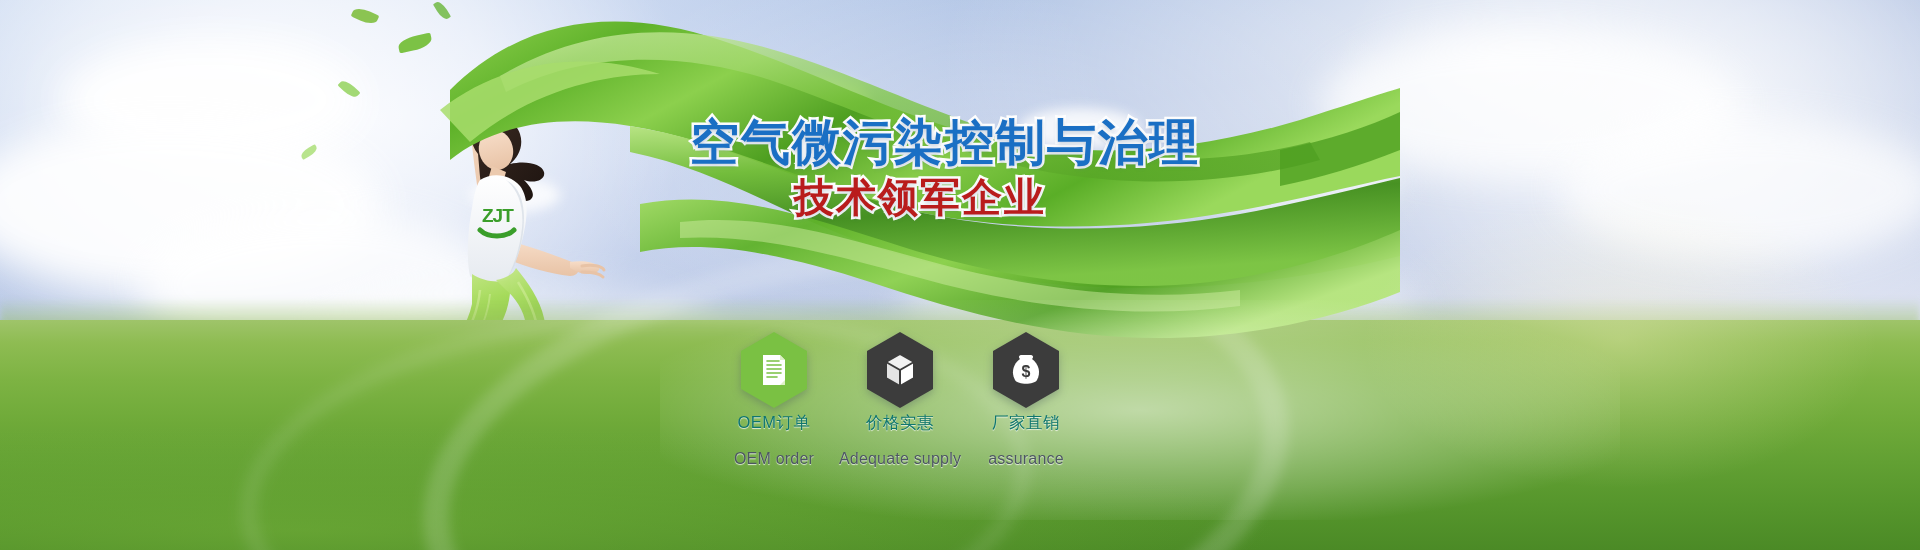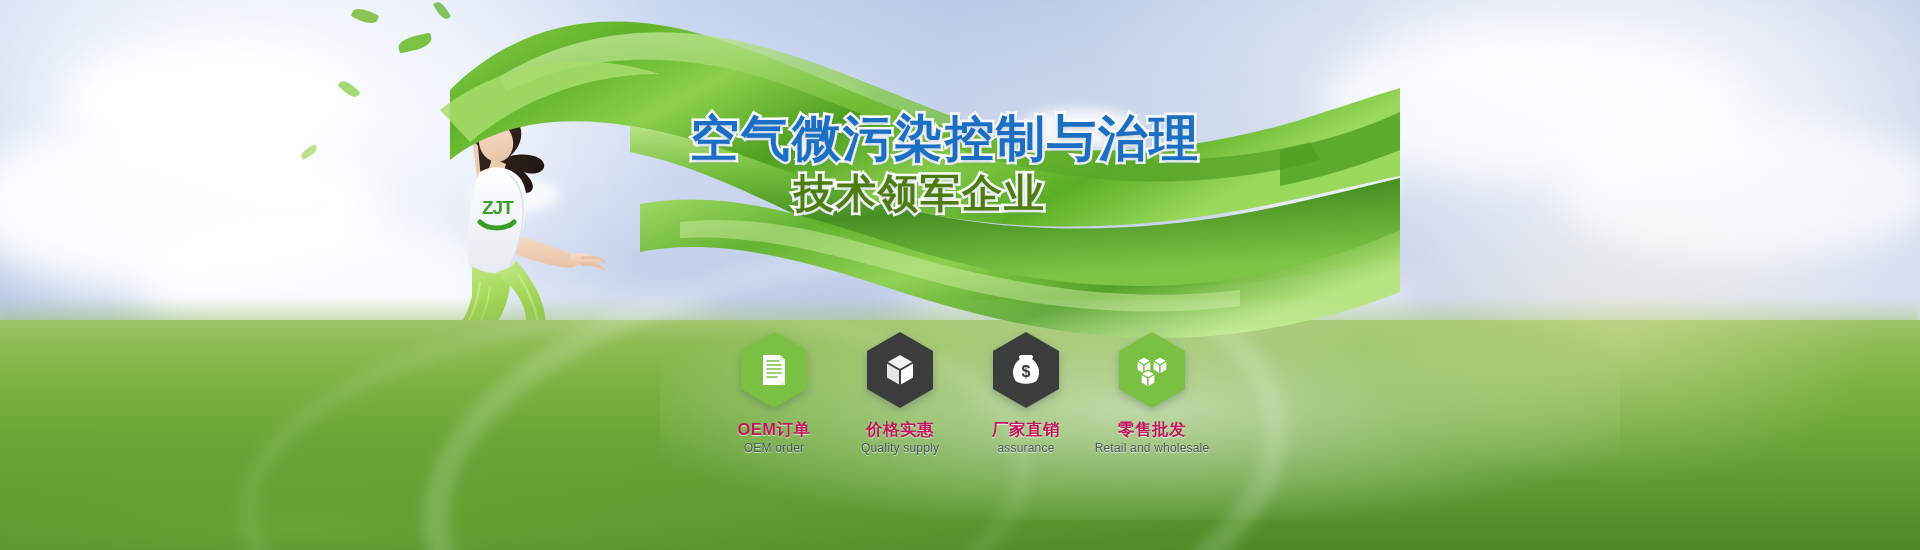--- a/index.html
+++ b/index.html
@@ -83,40 +83,39 @@
   }
 
   
   .silk{position:absolute;}
   .silk svg{display:block;}
 
   
   .leaf{position:absolute;background:#7fbf3f;border-radius:60% 10% 60% 10%;opacity:.9;}
 
   
-  .woman{position:absolute;left:330px;top:60px;width:260px;height:330px;}
+  .woman{position:absolute;left:330px;top:68px;width:260px;height:330px;}
 
   
   .headline{
     position:absolute;left:690px;top:118px;width:560px;
     z-index:40;
-    font-family:Liberation Mono, monospace;
   }
   .hl-line1{
     font-size:49px;line-height:1.0;font-weight:bold;letter-spacing:2px;
     color:#1a6fc4;
     -webkit-text-stroke:5px #ffffff;
     paint-order:stroke fill;
     text-shadow:0 2px 4px rgba(80,110,150,.35);
     white-space:nowrap;
   }
   .hl-line2{
     margin-top:10px;margin-left:104px;
     font-size:40px;line-height:1.0;font-weight:bold;letter-spacing:2px;
-    color:#4d7c0f;
+    color:#b91c1c;
     -webkit-text-stroke:5px #ffffff;
     paint-order:stroke fill;
     text-shadow:0 2px 4px rgba(80,110,150,.3);
     white-space:nowrap;
   }
 
   
   .features{
     position:absolute;left:718px;top:330px;
     display:flex;align-items:flex-start;gap:14px;
@@ -124,25 +123,25 @@
   }
   .feature{
     width:112px;display:flex;flex-direction:column;align-items:center;
   }
   .hexwrap{
     position:relative;width:74px;height:80px;
     filter:drop-shadow(0 3px 4px rgba(60,70,90,.32));
   }
   .hexwrap svg{display:block;}
   .f-cn{
-    margin-top:9px;font-size:16.5px;color:#be185d;letter-spacing:.5px;
-    white-space:nowrap;text-shadow:0 1px 1px rgba(255,255,255,.8);font-weight:bold;
+    margin-top:2px;font-size:16.5px;color:#0f766e;letter-spacing:.5px;
+    white-space:nowrap;text-shadow:0 1px 1px rgba(255,255,255,.8);
   }
   .f-en{
-    margin-top:0;font-size:12px;color:#4c5662;letter-spacing:.2px;
+    margin-top:16px;font-size:16px;color:#4c5662;letter-spacing:.2px;
     white-space:nowrap;text-shadow:0 1px 1px rgba(255,255,255,.8);
   }
 
   
   .feat-glow{
     position:absolute;left:660px;top:300px;width:960px;height:220px;
     background:radial-gradient(ellipse at center, rgba(255,255,255,.55) 0%, rgba(255,255,255,.18) 55%, rgba(255,255,255,0) 78%);
     z-index:30;pointer-events:none;
   }
   
@@ -380,54 +379,32 @@
     <path d="M0,0 L14,-8 L14,8 L0,16 Z" fill="#ffffff"></path>
     <path d="M0,0 L-14,-8 L-14,8 L0,16 Z" fill="#e4e4e4"></path>
     <g stroke="#3c3c3c" stroke-width="2" fill="none" stroke-linejoin="round">
       <path d="M0,-16 L14,-8 L14,8 L0,16 L-14,8 L-14,-8 Z"></path>
       <path d="M0,0 L14,-8 M0,0 L-14,-8 M0,0 L0,16"></path>
     </g>
             </g>
           </svg>
         </div>
         <div class="f-cn">价格实惠</div>
-        <div class="f-en">Quality supply</div>
+        <div class="f-en">Adequate supply</div>
       </div>
       <div class="feature">
         <div class="hexwrap">
           <svg width="74" height="80" viewBox="0 0 74 80">
             <path d="M37,2 L70,21 L70,59 L37,78 L4,59 L4,21 Z" fill="#3c3c3c"></path>
             <g transform="translate(37,40)">
     <path d="M-4,-15 C-7,-15 -8,-13 -6,-11 L6,-11 C8,-13 7,-15 4,-15 Z" fill="#fff"></path>
     <path d="M-6,-11 C-13,-6 -15,3 -11,10 C-8,15 8,15 11,10
              C15,3 13,-6 6,-11 Z" fill="#fff"></path>
     <text x="0" y="7" text-anchor="middle" font-family="Liberation Sans, sans-serif" font-size="16" font-weight="bold" fill="#3c3c3c">$</text>
             </g>
           </svg>
         </div>
         <div class="f-cn">厂家直销</div>
         <div class="f-en">assurance</div>
       </div>
-      <div class="feature">
-        <div class="hexwrap">
-          <svg width="74" height="80" viewBox="0 0 74 80">
-            <path d="M37,2 L70,21 L70,59 L37,78 L4,59 L4,21 Z" fill="#7ac143"></path>
-            <g transform="translate(37,40)">
-    <g fill="#fff" stroke="#7ac143" stroke-width="1.3" stroke-linejoin="round">
-      <path d="M-15,-9 L-8,-13 L-1,-9 L-8,-5 Z"></path>
-      <path d="M-15,-9 L-15,0 L-8,4 L-8,-5 Z"></path>
-      <path d="M-8,-5 L-1,-9 L-1,0 L-8,4 Z"></path>
-      <path d="M1,-9 L8,-13 L15,-9 L8,-5 Z"></path>
-      <path d="M1,-9 L1,0 L8,4 L8,-5 Z"></path>
-      <path d="M8,-5 L15,-9 L15,0 L8,4 Z"></path>
-      <path d="M-11,4 L-4,0 L3,4 L-4,8 Z"></path>
-      <path d="M-11,4 L-11,13 L-4,17 L-4,8 Z"></path>
-      <path d="M-4,8 L3,4 L3,13 L-4,17 Z"></path>
-    </g>
-            </g>
-          </svg>
-        </div>
-        <div class="f-cn">零售批发</div>
-        <div class="f-en">Retail and wholesale</div>
-      </div>
     </div>
 
 </div>
 
 </body></html>

